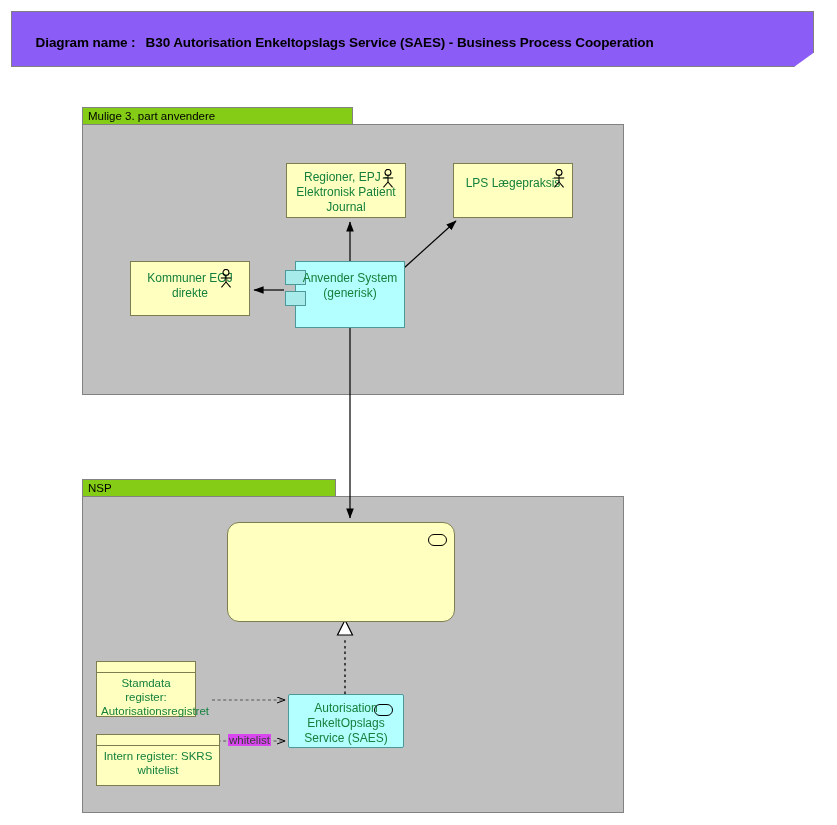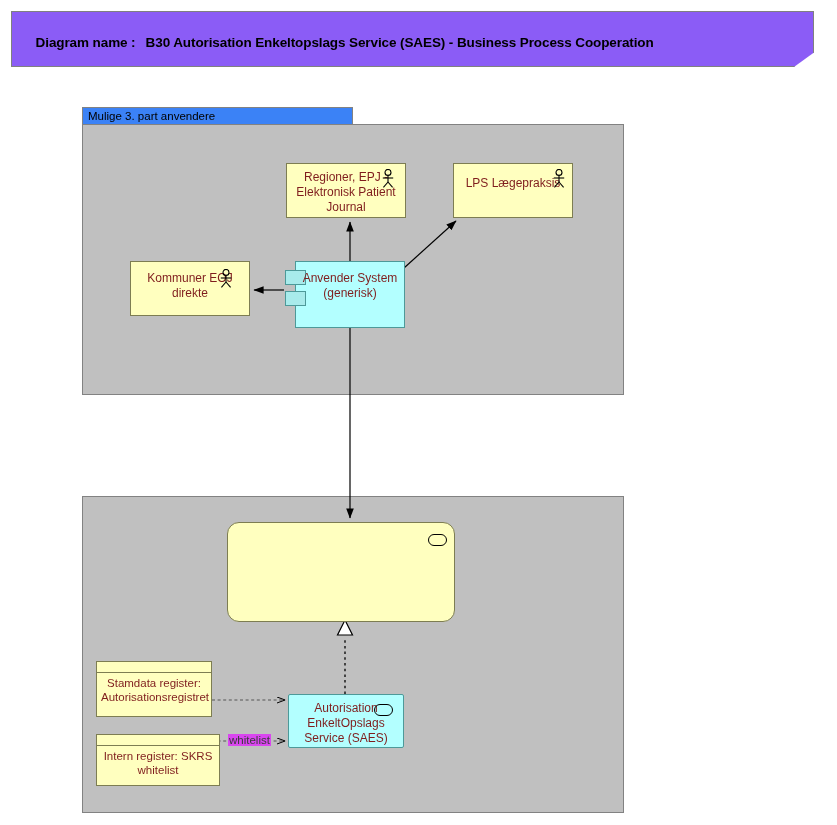--- a/index.html
+++ b/index.html
@@ -45,21 +45,21 @@
 
   
   .group {
     position: absolute;
   }
   .group-tab {
     position: absolute;
     left: 0;
     top: 0;
     height: 18px;
-    background: #3b82f6;
+    background: #84cc16;
     border: 1px solid #828282;
     border-bottom: none;
     box-sizing: border-box;
     font-size: 11.5px;
     line-height: 16px;
     padding-left: 5px;
     color: #000;
     white-space: nowrap;
   }
   .group-body {
@@ -79,21 +79,21 @@
   #group-nsp .group-body { top: 17px; width: 542px; height: 317px; }
 
   
   .node {
     position: absolute;
     box-sizing: border-box;
     border: 1px solid #7a7a52;
     font-size: 12px;
     line-height: 15px;
     text-align: center;
-    color: #7f1d1d;
+    color: #15803d;
   }
   .fill-yellow { background: #ffffbf; border-color: #7d7d52; }
   .fill-cyan   { background: #b3ffff; border-color: #4d9999; }
 
   .node .label {
     position: absolute;
     left: 0;
     width: 100%;
     padding: 0 4px;
     box-sizing: border-box;
@@ -154,21 +154,21 @@
 
   #node-anvender   { left: 295px; top: 261px; width: 110px; height: 67px; }
   #node-anvender .label    { top: 9px; }
   #node-anvender .comp-tab.t1 { left: -11px; top: 8px; }
   #node-anvender .comp-tab.t2 { left: -11px; top: 29px; }
 
   #node-saes-service { left: 227px; top: 522px; width: 228px; height: 100px; }
   #node-saes-service .label { top: 8px; }
   #node-saes-service .oval-badge { left: 200px; top: 11px; }
 
-  #node-stamdata   { left: 96px; top: 661px; width: 116px; height: 56px; padding-left: 44px; }
+  #node-stamdata   { left: 96px; top: 661px; width: 100px; height: 56px; padding-left: 44px; }
   #node-stamdata .label { top: 14px; font-size: 11.5px; line-height: 14px; }
 
   #node-intern     { left: 96px; top: 734px; width: 124px; height: 52px; }
   #node-intern .label { top: 14px; font-size: 11.5px; line-height: 14px; }
 
   #node-saes-comp  { left: 288px; top: 694px; width: 116px; height: 54px; }
   #node-saes-comp .label { top: 6px; }
   #node-saes-comp .oval-badge { left: 85px; top: 9px; }
 
   
@@ -198,20 +198,21 @@
     <span class="tlabel tkey1">Diagram name :</span><span>B30 Autorisation Enkeltopslags Service (SAES) - Business Process Cooperation</span>
   </div>
 </div>
 
 <div class="group" id="group-third-party">
   <div class="group-tab">Mulige 3. part anvendere</div>
   <div class="group-body"></div>
 </div>
 
 <div class="group" id="group-nsp">
+  <div class="group-tab">NSP</div>
   <div class="group-body"></div>
 </div>
 
 <svg id="connectors" viewBox="0 0 837 825">
   <defs>
     <marker id="arrow-filled" markerWidth="9" markerHeight="9" refX="8" refY="3.2" orient="auto">
       <path d="M0,0 L8.5,3.2 L0,6.4 z" fill="#000"></path>
     </marker>
     <marker id="arrow-open" markerWidth="10" markerHeight="10" refX="8.5" refY="3.4" orient="auto">
       <path d="M0.5,0.4 L8.6,3.4 L0.5,6.4" fill="none" stroke="#000" stroke-width="1"></path>

